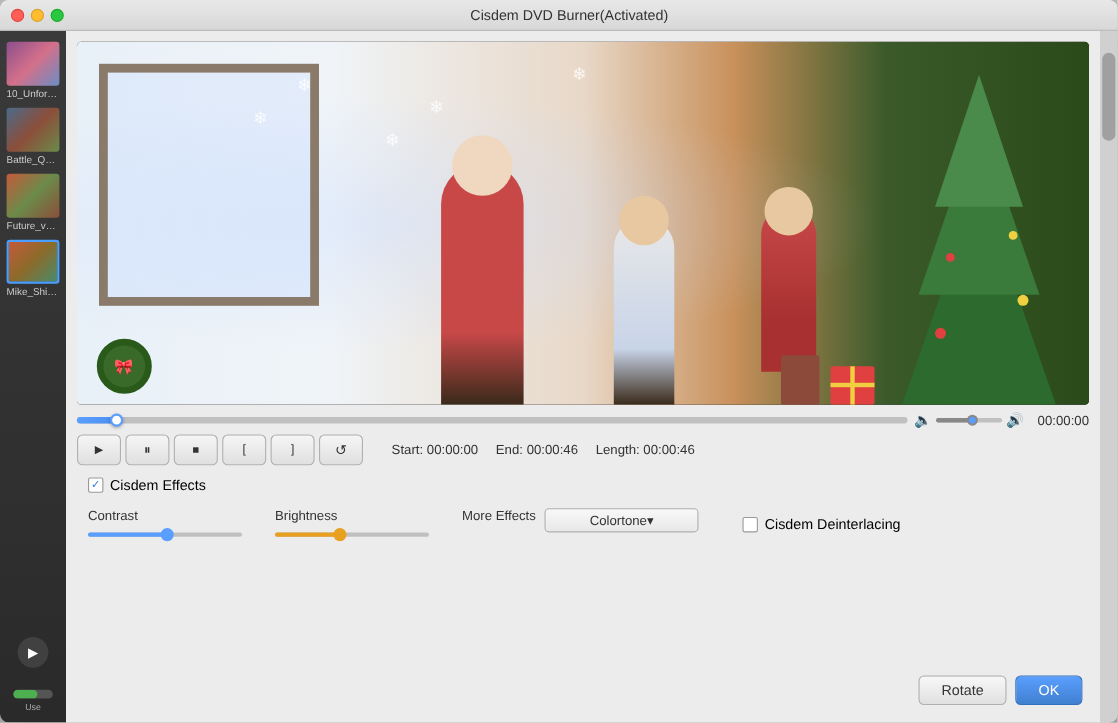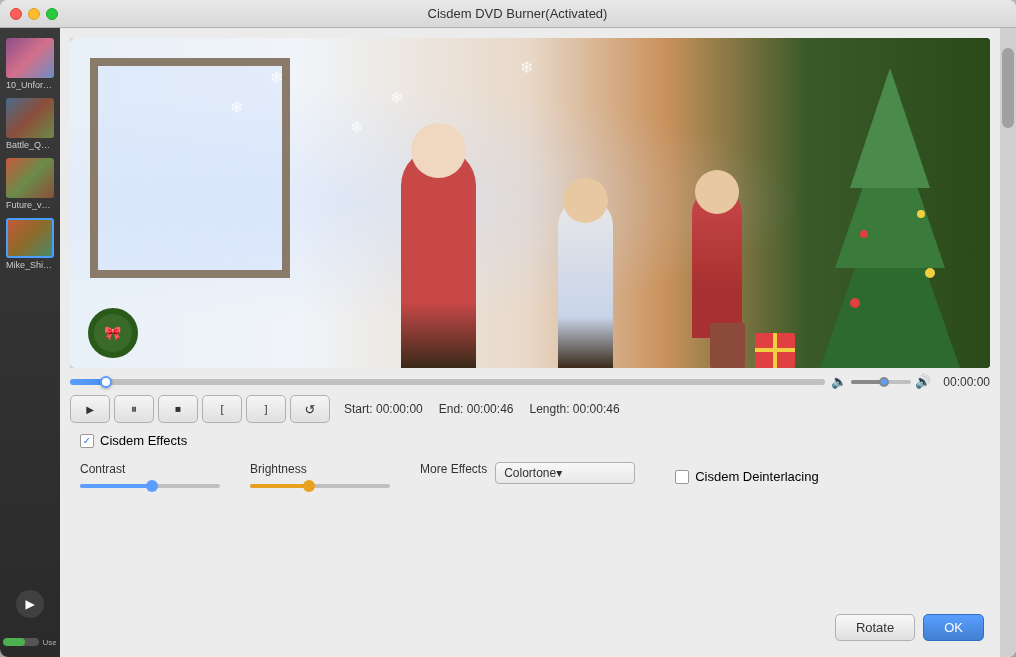--- a/index.html
+++ b/index.html
@@ -119,22 +119,22 @@
       border-radius: 50%;
       display: flex;
       align-items: center;
       justify-content: center;
       cursor: pointer;
     }
 
     .sidebar-storage {
       margin-bottom: 10px;
       display: flex;
-      flex-direction: row;
-      align-items: flex-start;
+      flex-direction: column;
+      align-items: center;
       gap: 3px;
     }
 
     .storage-bar {
       width: 36px;
       height: 8px;
       background: #555;
       border-radius: 4px;
       overflow: hidden;
     }
@@ -319,21 +319,21 @@
       cursor: pointer;
       font-size: 12px;
       color: #333;
     }
 
     .ctrl-btn.play-btn {
       font-size: 10px;
     }
 
     .time-info {
-      margin-left: 10px;
+      margin-left: 22px;
       display: flex;
       gap: 16px;
       color: #333;
       font-size: 12px;
     }
 
     
     .tabs-row {
       display: flex;
       justify-content: center;
@@ -451,21 +451,21 @@
     }
 
     .select-dropdown {
       display: flex;
       align-items: center;
       background: linear-gradient(to bottom, #f8f8f8, #e8e8e8);
       border: 1px solid #b0b0b0;
       border-radius: 4px;
       padding: 3px 8px;
       width: 140px;
-      justify-content: flex-start;
+      justify-content: center;
       cursor: pointer;
       font-size: 12px;
       color: #333;
     }
 
     .deinterlace-row {
       display: flex;
       align-items: center;
       gap: 6px;
       margin-left: auto;

